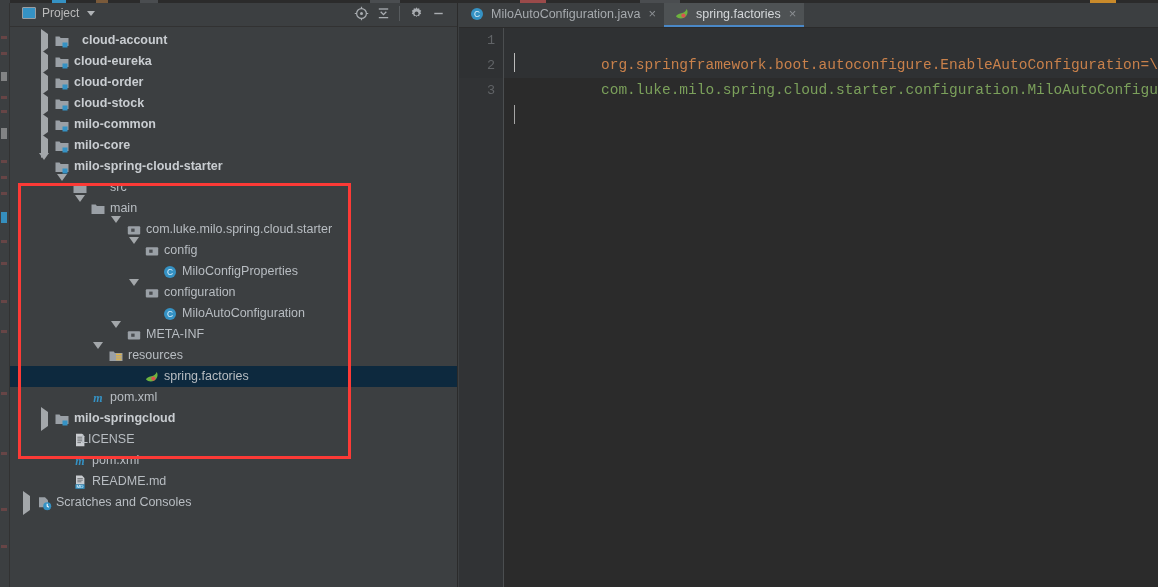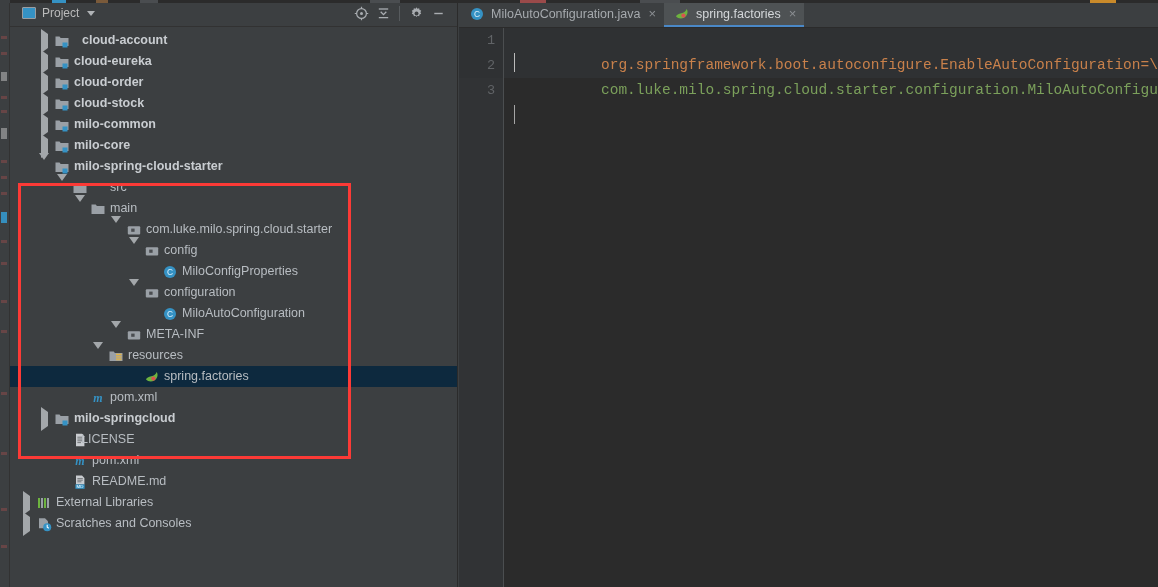--- a/index.html
+++ b/index.html
@@ -564,32 +564,20 @@
               <rect x="3.4" y="10.4" width="9.2" height="4.4" fill="#3592c4"></rect>
               <text x="8" y="14" font-size="4.4" font-family="Liberation Sans, sans-serif" fill="#fff" text-anchor="middle">MD</text>
             </svg>
           </span>
           <span class="label" style="left: 82px;">README.md</span>
         </div>
         <div class="row">
           <span class="twisty" style="left: 10px;"><span class="tri-right"></span></span>
           <span class="icon" style="left: 26px;">
             <svg width="16" height="16" viewBox="0 0 16 16">
-              <rect x="2" y="3" width="2" height="10" fill="#6db33f"></rect>
-              <rect x="5" y="3" width="2" height="10" fill="#9aa0a6"></rect>
-              <rect x="8" y="3" width="2" height="10" fill="#6db33f"></rect>
-              <rect x="11" y="3" width="2" height="10" fill="#9aa0a6"></rect>
-            </svg>
-          </span>
-          <span class="label" style="left: 46px;">External Libraries</span>
-        </div>
-        <div class="row">
-          <span class="twisty" style="left: 10px;"><span class="tri-right"></span></span>
-          <span class="icon" style="left: 26px;">
-            <svg width="16" height="16" viewBox="0 0 16 16">
               <path d="M3 2.2h6l3 3v7H3z" fill="#9aa0a6"></path>
               <circle cx="11.2" cy="11.2" r="4" fill="#3592c4"></circle>
               <path d="M11.2 8.8v2.4l1.6 1" stroke="#fff" stroke-width="1.1" fill="none"></path>
             </svg>
           </span>
           <span class="label" style="left: 46px;">Scratches and Consoles</span>
         </div>
       </div>
 
     <div class="red-box"></div>

